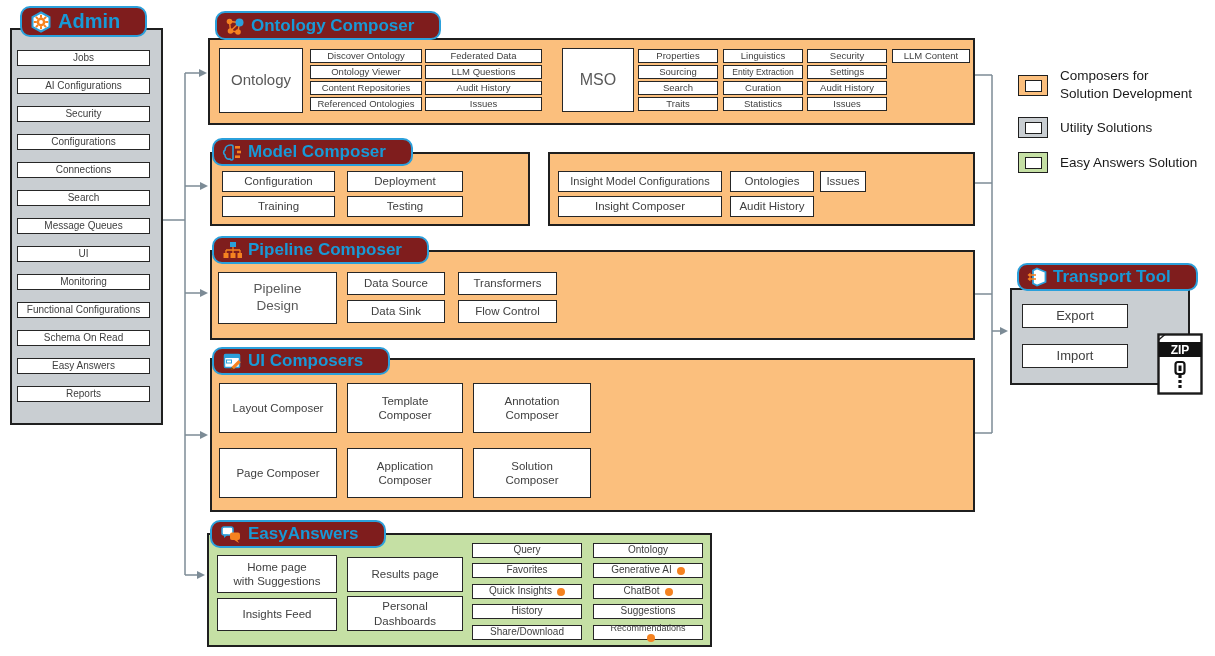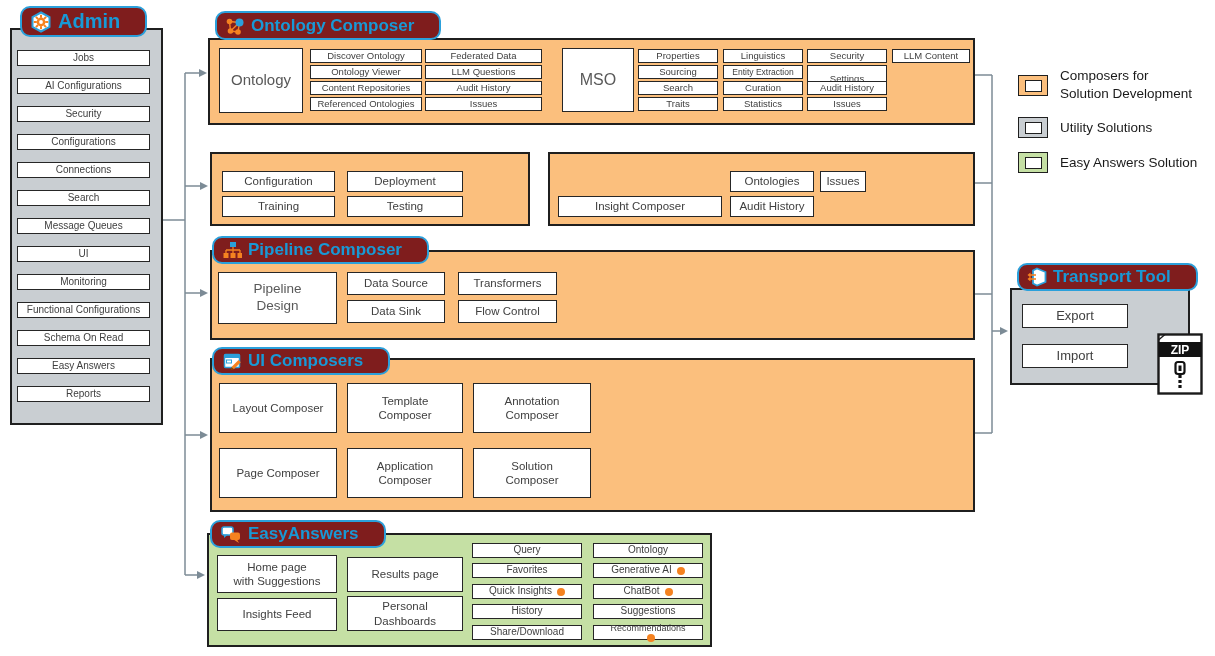--- a/index.html
+++ b/index.html
@@ -117,32 +117,44 @@
   <div class="btn bigbox" style="left:562px;top:48px;width:72px;height:64px;font-size:16px;">MSO</div>
   <div class="btn small" style="left:638px;top:49px;width:80px;height:14px;">Properties</div>
   <div class="btn small" style="left:638px;top:65px;width:80px;height:14px;">Sourcing</div>
   <div class="btn small" style="left:638px;top:81px;width:80px;height:14px;">Search</div>
   <div class="btn small" style="left:638px;top:97px;width:80px;height:14px;">Traits</div>
   <div class="btn small" style="left:723px;top:49px;width:80px;height:14px;">Linguistics</div>
   <div class="btn small xs" style="left:723px;top:65px;width:80px;height:14px;">Entity Extraction</div>
   <div class="btn small" style="left:723px;top:81px;width:80px;height:14px;">Curation</div>
   <div class="btn small" style="left:723px;top:97px;width:80px;height:14px;">Statistics</div>
   <div class="btn small" style="left:807px;top:49px;width:80px;height:14px;">Security</div>
-  <div class="btn small" style="left:807px;top:65px;width:80px;height:28px;">Settings</div>
+  <div class="btn small" style="left:807px;top:65px;width:80px;height:14px;">Settings</div>
   <div class="btn small" style="left:807px;top:81px;width:80px;height:14px;">Audit History</div>
   <div class="btn small" style="left:807px;top:97px;width:80px;height:14px;">Issues</div>
   <div class="btn small" style="left:892px;top:49px;width:78px;height:14px;">LLM Content</div>
 
   <div class="section" style="left:210px;top:152px;width:320px;height:74px;"></div>
+  <div class="pill" style="left:212px;top:138px;height:28px;">
+    <svg class="picon" width="20" height="20" viewBox="0 0 20 20">
+      <path d="M9,3 C5,3 3,5.5 3,8 C1.2,9.2 1.2,11.8 3,13 C3,16 5.5,17.6 8,17 C9,18.6 11,18 11,16.5 L11,4.5 C11,3.4 10,3 9,3 Z" fill="none" stroke="#2BA0DB" stroke-width="1.6"></path>
+      <g fill="#F58220">
+        <rect x="13" y="4" width="5" height="2.6"></rect>
+        <rect x="15" y="8.7" width="4" height="2.6"></rect>
+        <rect x="13" y="13.4" width="5" height="2.6"></rect>
+      </g>
+    </svg>
+    <span class="pill-title">Model Composer</span>
+  </div>
   <div class="btn med" style="left:222px;top:171px;width:113px;height:21px;">Configuration</div>
   <div class="btn med" style="left:347px;top:171px;width:116px;height:21px;">Deployment</div>
   <div class="btn med" style="left:222px;top:196px;width:113px;height:21px;">Training</div>
   <div class="btn med" style="left:347px;top:196px;width:116px;height:21px;">Testing</div>
 
   <div class="section" style="left:548px;top:152px;width:427px;height:74px;"></div>
+  <div class="btn med" style="left:558px;top:171px;width:164px;height:21px;font-size:11px;">Insight Model Configurations</div>
   <div class="btn med" style="left:730px;top:171px;width:84px;height:21px;">Ontologies</div>
   <div class="btn med" style="left:820px;top:171px;width:46px;height:21px;">Issues</div>
   <div class="btn med" style="left:558px;top:196px;width:164px;height:21px;">Insight Composer</div>
   <div class="btn med" style="left:730px;top:196px;width:84px;height:21px;">Audit History</div>
 
   <div class="section" style="left:210px;top:250px;width:765px;height:90px;"></div>
   <div class="pill" style="left:212px;top:236px;height:28px;">
     <svg class="picon" width="20" height="20" viewBox="0 0 20 20">
       <rect x="8" y="2" width="6" height="5" fill="#2BA0DB"></rect>
       <g stroke="#F58220" stroke-width="1.3" fill="none">

